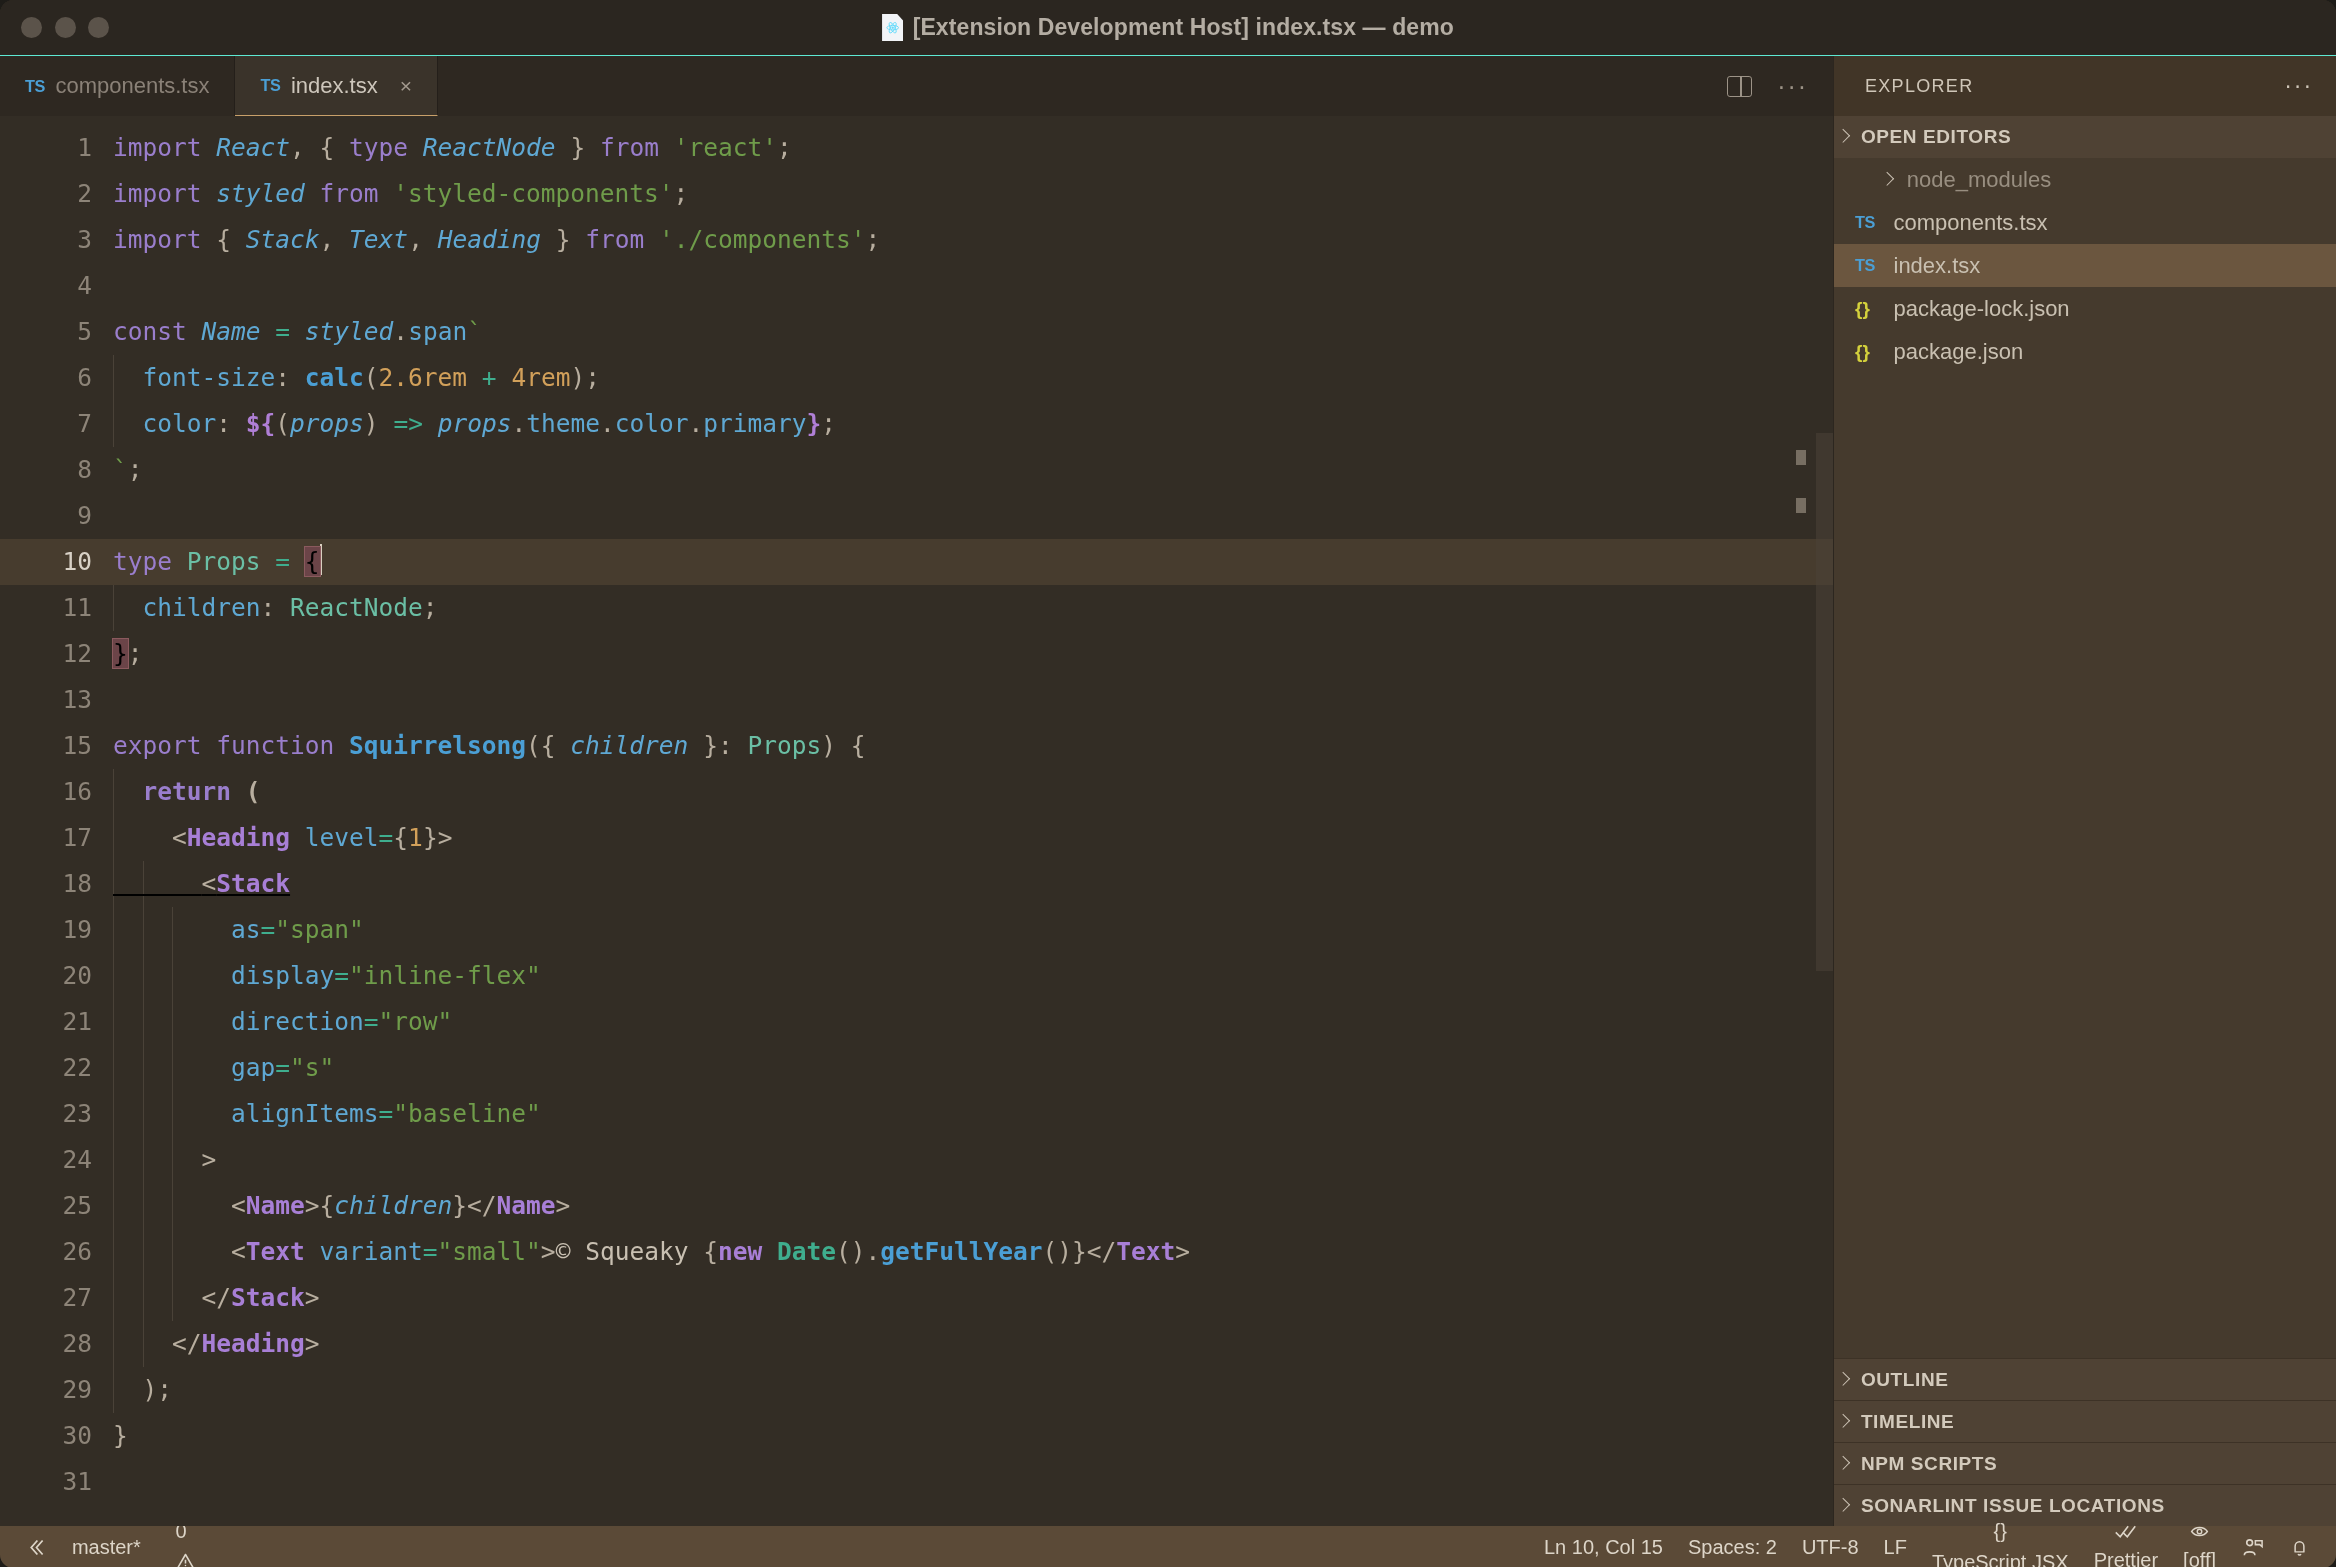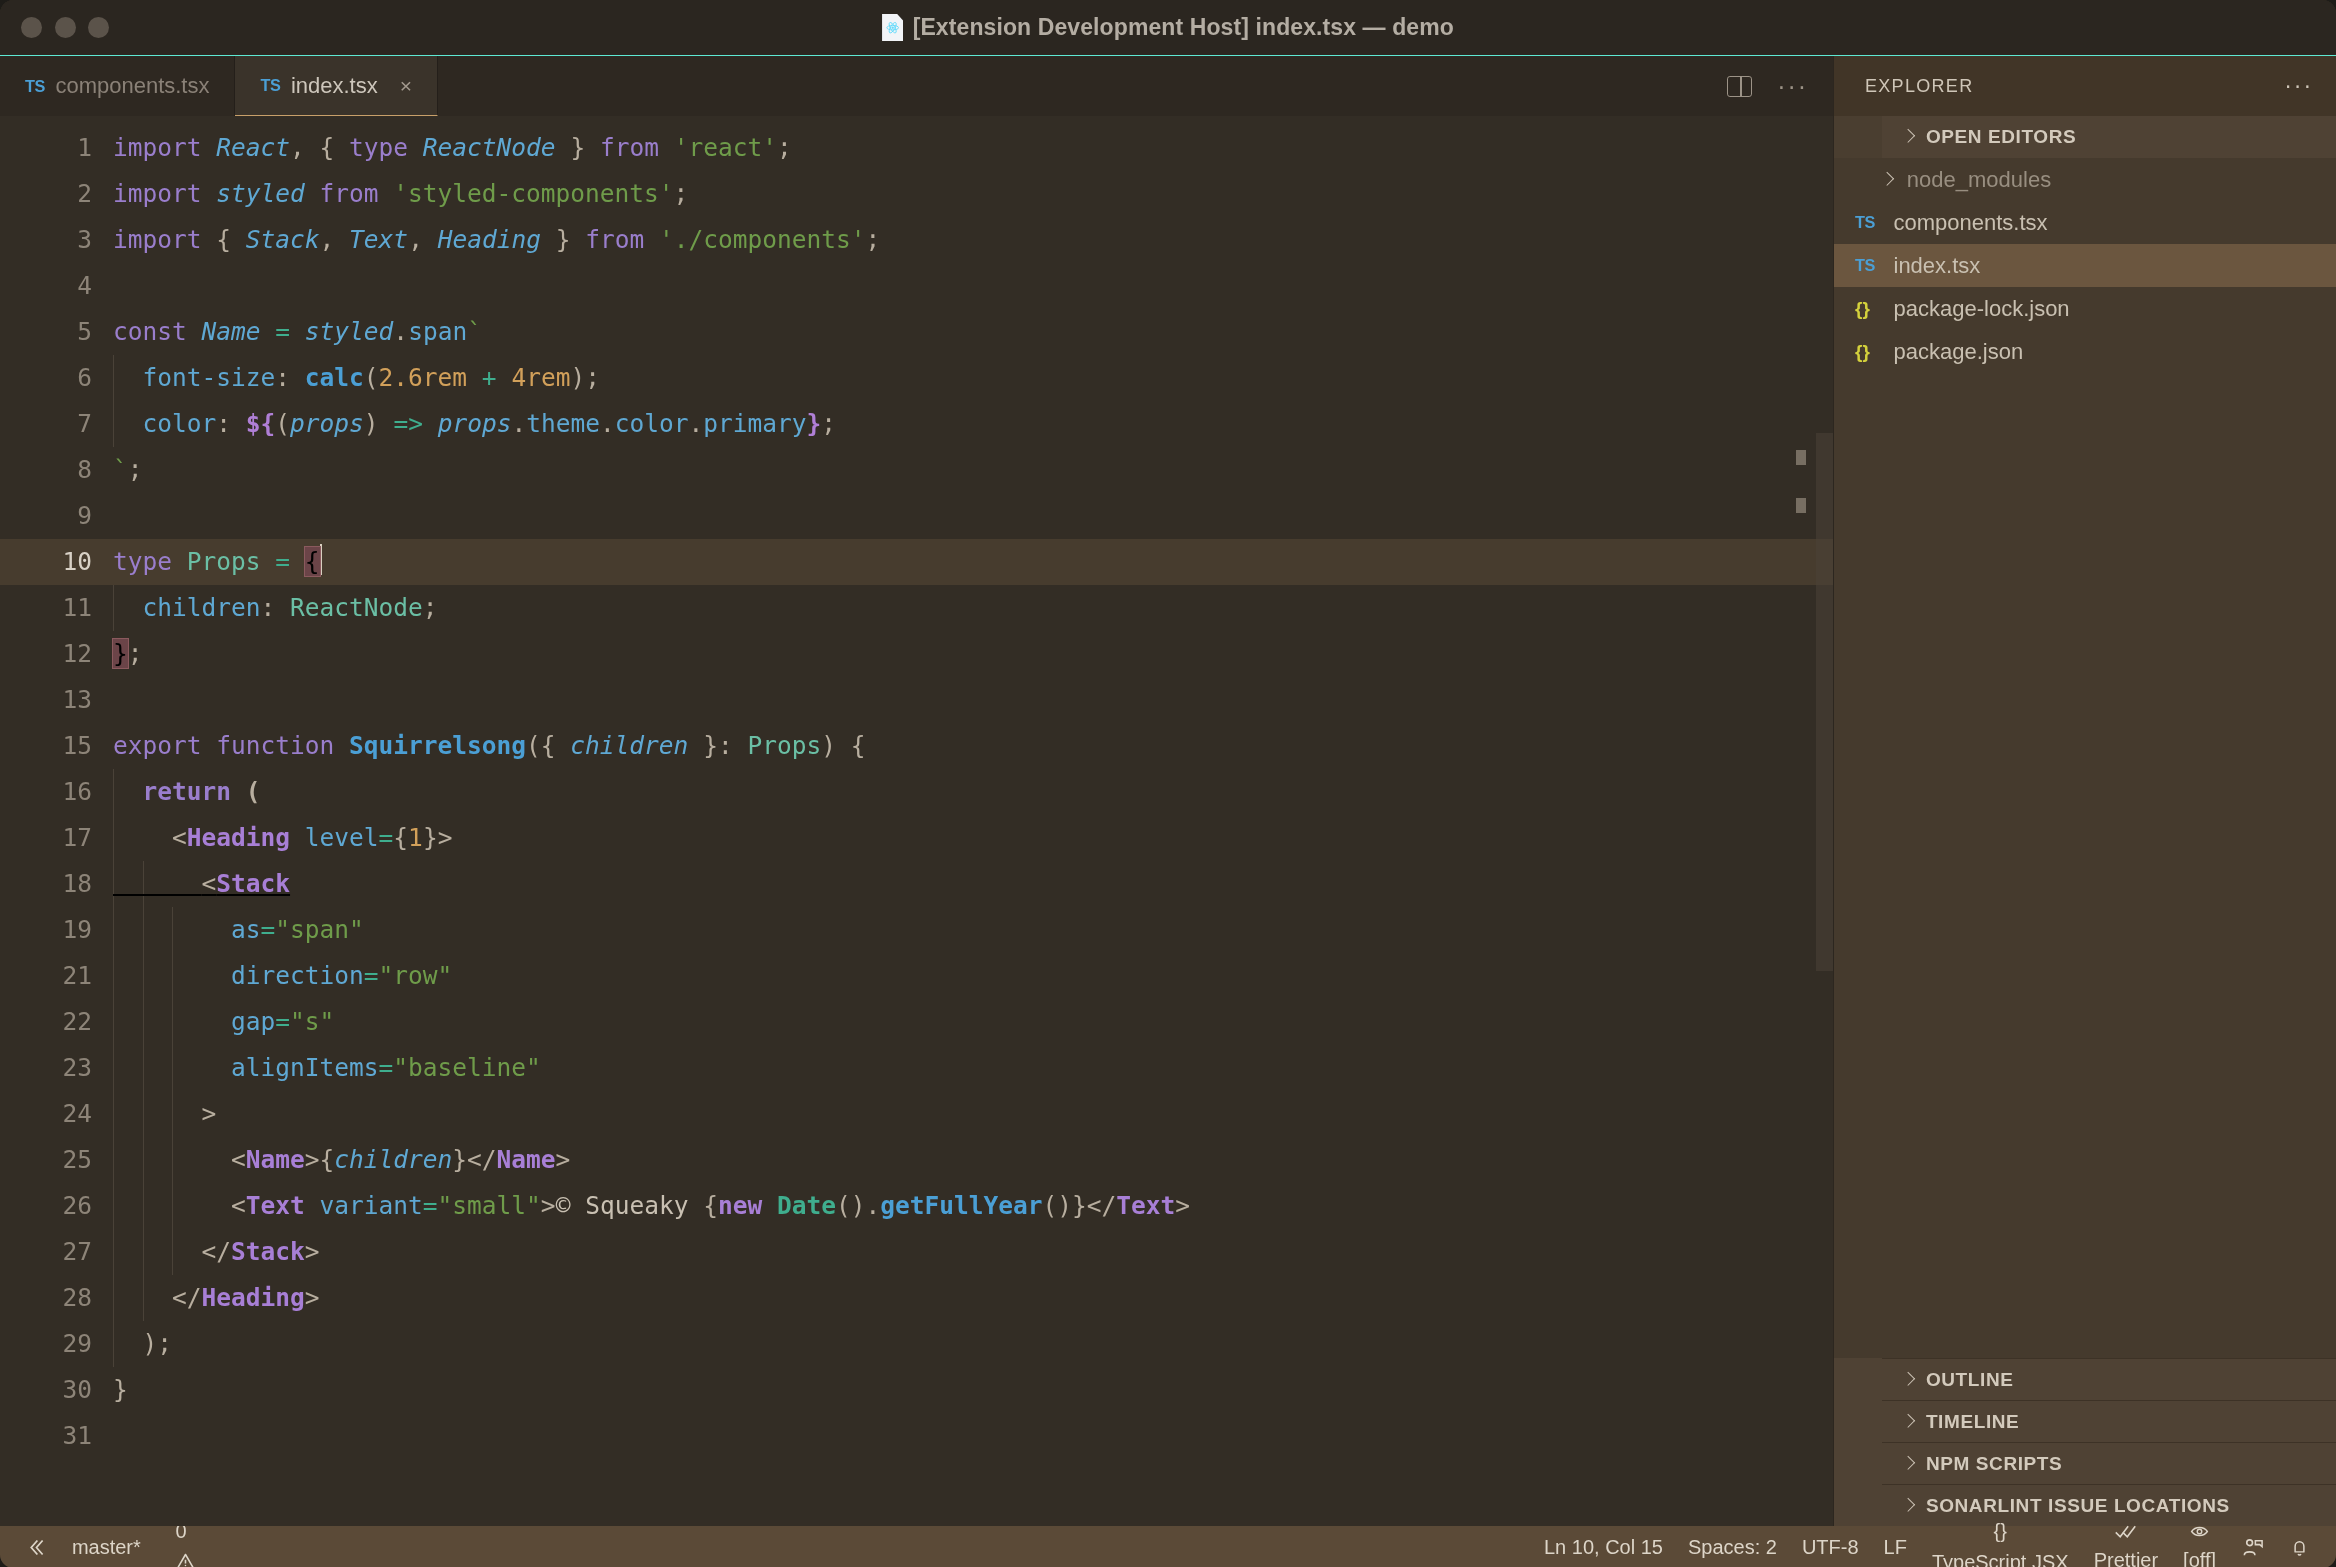--- a/index.html
+++ b/index.html
@@ -143,25 +143,24 @@
   .sb-header {
     height: 60px; flex: 0 0 60px;
     display: flex; align-items: center; justify-content: space-between;
     padding: 0 23px 0 31px;
     background: #413527;
   }
   .sb-title { font-size: 18px; letter-spacing: 1.3px; color: #cfc6b8; }
   .sb-dots { color: #cfc6b8; font-size: 23px; letter-spacing: 1.9px; line-height: .6; }
   .sb-section {
     height: 42px; display: flex; align-items: center; gap: 9.6px;
-    padding-left: 17px;
+    padding-left: 0;
     font-size: 19px; font-weight: bold; letter-spacing: 0.6px;
     color: #d3cabc;
     background: #4f4234;
-    margin-left: 48px;
   }
   .chev { width: 17.3px; height: 17.3px; position: relative; flex: 0 0 17.3px; }
   .chev::before {
     content: ""; position: absolute; left: 3.8px; top: 2.9px;
     width: 8.6px; height: 8.6px;
     border-right: 1.9px solid #cbc2b4; border-bottom: 1.9px solid #cbc2b4;
     transform: rotate(-45deg);
   }
   .chev.down::before { transform: rotate(45deg); left: 2.9px; top: 1.9px; }
   .tree { background: #453a2d; }
@@ -247,20 +246,21 @@
             <div class="line"><div class="ln">9</div><div class="src"><span style="position: relative;"></span></div></div>
             <div class="line highlight"><div class="ln cur">10</div><div class="src"><span style="position: relative;"><span class="kw">type</span><span class="plain"> </span><span class="typ">Props</span><span class="plain"> </span><span class="op">=</span><span class="plain"> </span><span class="bmatch">{</span><span class="caret"></span></span></div></div>
             <div class="line"><div class="ln">11</div><div class="src"><span class="ig" style="left: 0px;"></span><span style="position: relative;"><span class="plain">  </span><span class="prop">children</span><span class="punc">: </span><span class="typ">ReactNode</span><span class="punc">;</span></span></div></div>
             <div class="line"><div class="ln">12</div><div class="src"><span style="position: relative;"><span class="bmatch">}</span><span class="punc">;</span></span></div></div>
             <div class="line"><div class="ln">13</div><div class="src"><span style="position: relative;"></span></div></div>
             <div class="line"><div class="ln">15</div><div class="src"><span style="position: relative;"><span class="kw">export</span><span class="plain"> </span><span class="kw">function</span><span class="plain"> </span><span class="fn">Squirrelsong</span><span class="punc">({</span><span class="plain"> </span><span class="cls">children</span><span class="plain"> </span><span class="punc">}</span><span class="punc">: </span><span class="typ">Props</span><span class="punc">) {</span></span></div></div>
             <div class="line"><div class="ln">16</div><div class="src"><span class="ig" style="left: 0px;"></span><span style="position: relative; font-weight: bold;"><span class="plain">  </span><span class="kw">return</span><span class="plain"> </span><span class="punc">(</span></span></div></div>
             <div class="line"><div class="ln">17</div><div class="src"><span class="ig" style="left: 0px;"></span><span style="position: relative;"><span class="plain">    </span><span class="punc">&lt;</span><span class="tag">Heading</span><span class="plain"> </span><span class="prop">level</span><span class="op">=</span><span class="punc">{</span><span class="num">1</span><span class="punc">}&gt;</span></span></div></div>
             <div class="line"><div class="ln">18</div><div class="src"><span class="ig" style="left: 0px;"></span><span class="ig" style="left: 29.5px;"></span><span style="position: relative; text-decoration: underline;"><span class="plain">      </span><span class="punc">&lt;</span><span class="tag">Stack</span></span></div></div>
             <div class="line"><div class="ln">19</div><div class="src"><span class="ig" style="left: 0px;"></span><span class="ig" style="left: 29.5px;"></span><span class="ig" style="left: 59px;"></span><span style="position: relative;"><span class="plain">        </span><span class="prop">as</span><span class="op">=</span><span class="str">"span"</span></span></div></div>
+            <div class="line"><div class="ln">20</div><div class="src"><span class="ig" style="left: 0px;"></span><span class="ig" style="left: 29.5px;"></span><span class="ig" style="left: 59px;"></span><span style="position: relative;"><span class="plain">        </span><span class="prop">display</span><span class="op">=</span><span class="str">"inline-flex"</span></span></div></div>
             <div class="line"><div class="ln">21</div><div class="src"><span class="ig" style="left: 0px;"></span><span class="ig" style="left: 29.5px;"></span><span class="ig" style="left: 59px;"></span><span style="position: relative;"><span class="plain">        </span><span class="prop">direction</span><span class="op">=</span><span class="str">"row"</span></span></div></div>
             <div class="line"><div class="ln">22</div><div class="src"><span class="ig" style="left: 0px;"></span><span class="ig" style="left: 29.5px;"></span><span class="ig" style="left: 59px;"></span><span style="position: relative;"><span class="plain">        </span><span class="prop">gap</span><span class="op">=</span><span class="str">"s"</span></span></div></div>
             <div class="line"><div class="ln">23</div><div class="src"><span class="ig" style="left: 0px;"></span><span class="ig" style="left: 29.5px;"></span><span class="ig" style="left: 59px;"></span><span style="position: relative;"><span class="plain">        </span><span class="prop">alignItems</span><span class="op">=</span><span class="str">"baseline"</span></span></div></div>
             <div class="line"><div class="ln">24</div><div class="src"><span class="ig" style="left: 0px;"></span><span class="ig" style="left: 29.5px;"></span><span class="ig" style="left: 59px;"></span><span style="position: relative;"><span class="plain">      </span><span class="punc">&gt;</span></span></div></div>
             <div class="line"><div class="ln">25</div><div class="src"><span class="ig" style="left: 0px;"></span><span class="ig" style="left: 29.5px;"></span><span class="ig" style="left: 59px;"></span><span style="position: relative;"><span class="plain">        </span><span class="punc">&lt;</span><span class="tag">Name</span><span class="punc">&gt;{</span><span class="cls">children</span><span class="punc">}&lt;/</span><span class="tag">Name</span><span class="punc">&gt;</span></span></div></div>
             <div class="line"><div class="ln">26</div><div class="src"><span class="ig" style="left: 0px;"></span><span class="ig" style="left: 29.5px;"></span><span class="ig" style="left: 59px;"></span><span style="position: relative;"><span class="plain">        </span><span class="punc">&lt;</span><span class="tag">Text</span><span class="plain"> </span><span class="prop">variant</span><span class="op">=</span><span class="str">"small"</span><span class="punc">&gt;</span><span class="plain">© Squeaky </span><span class="punc">{</span><span class="kw2">new</span><span class="plain"> </span><span class="dateT">Date</span><span class="punc">().</span><span class="fn">getFullYear</span><span class="punc">()}&lt;/</span><span class="tag">Text</span><span class="punc">&gt;</span></span></div></div>
             <div class="line"><div class="ln">27</div><div class="src"><span class="ig" style="left: 0px;"></span><span class="ig" style="left: 29.5px;"></span><span class="ig" style="left: 59px;"></span><span style="position: relative;"><span class="plain">      </span><span class="punc">&lt;/</span><span class="tag">Stack</span><span class="punc">&gt;</span></span></div></div>
             <div class="line"><div class="ln">28</div><div class="src"><span class="ig" style="left: 0px;"></span><span class="ig" style="left: 29.5px;"></span><span style="position: relative;"><span class="plain">    </span><span class="punc">&lt;/</span><span class="tag">Heading</span><span class="punc">&gt;</span></span></div></div>
             <div class="line"><div class="ln">29</div><div class="src"><span class="ig" style="left: 0px;"></span><span style="position: relative;"><span class="plain">  </span><span class="punc">);</span></span></div></div>
             <div class="line"><div class="ln">30</div><div class="src"><span style="position: relative;"><span class="punc">}</span></span></div></div>

